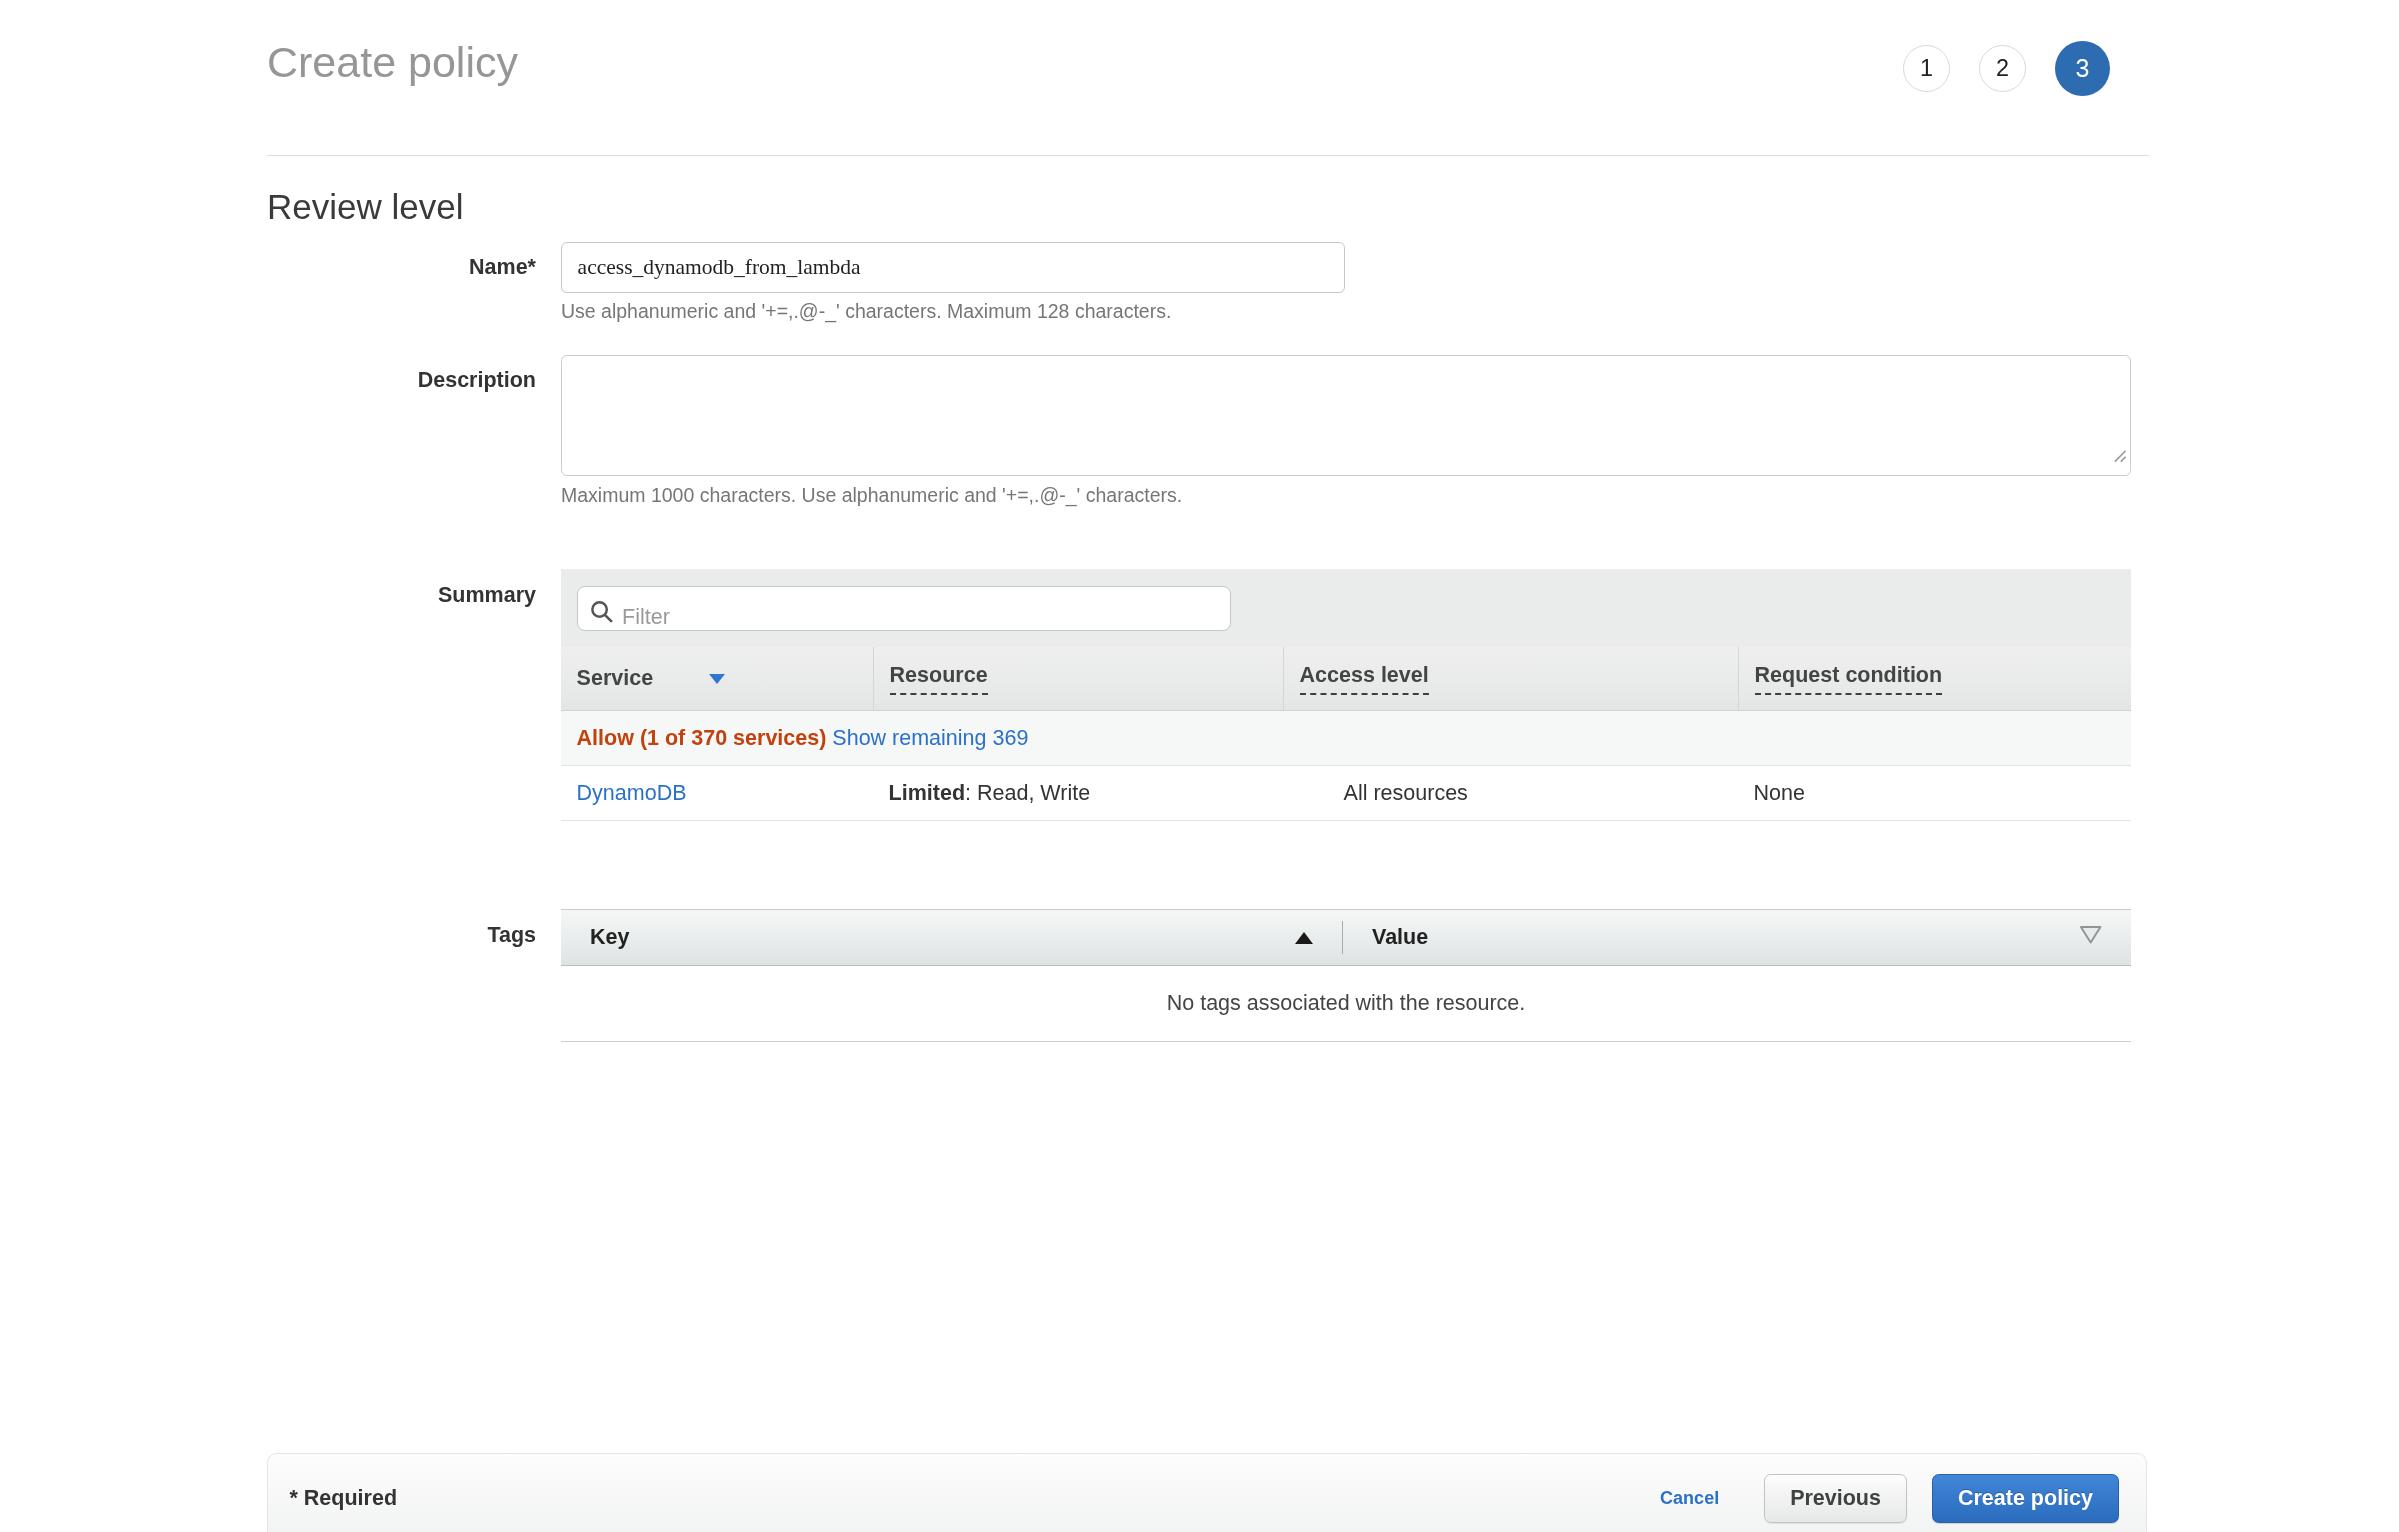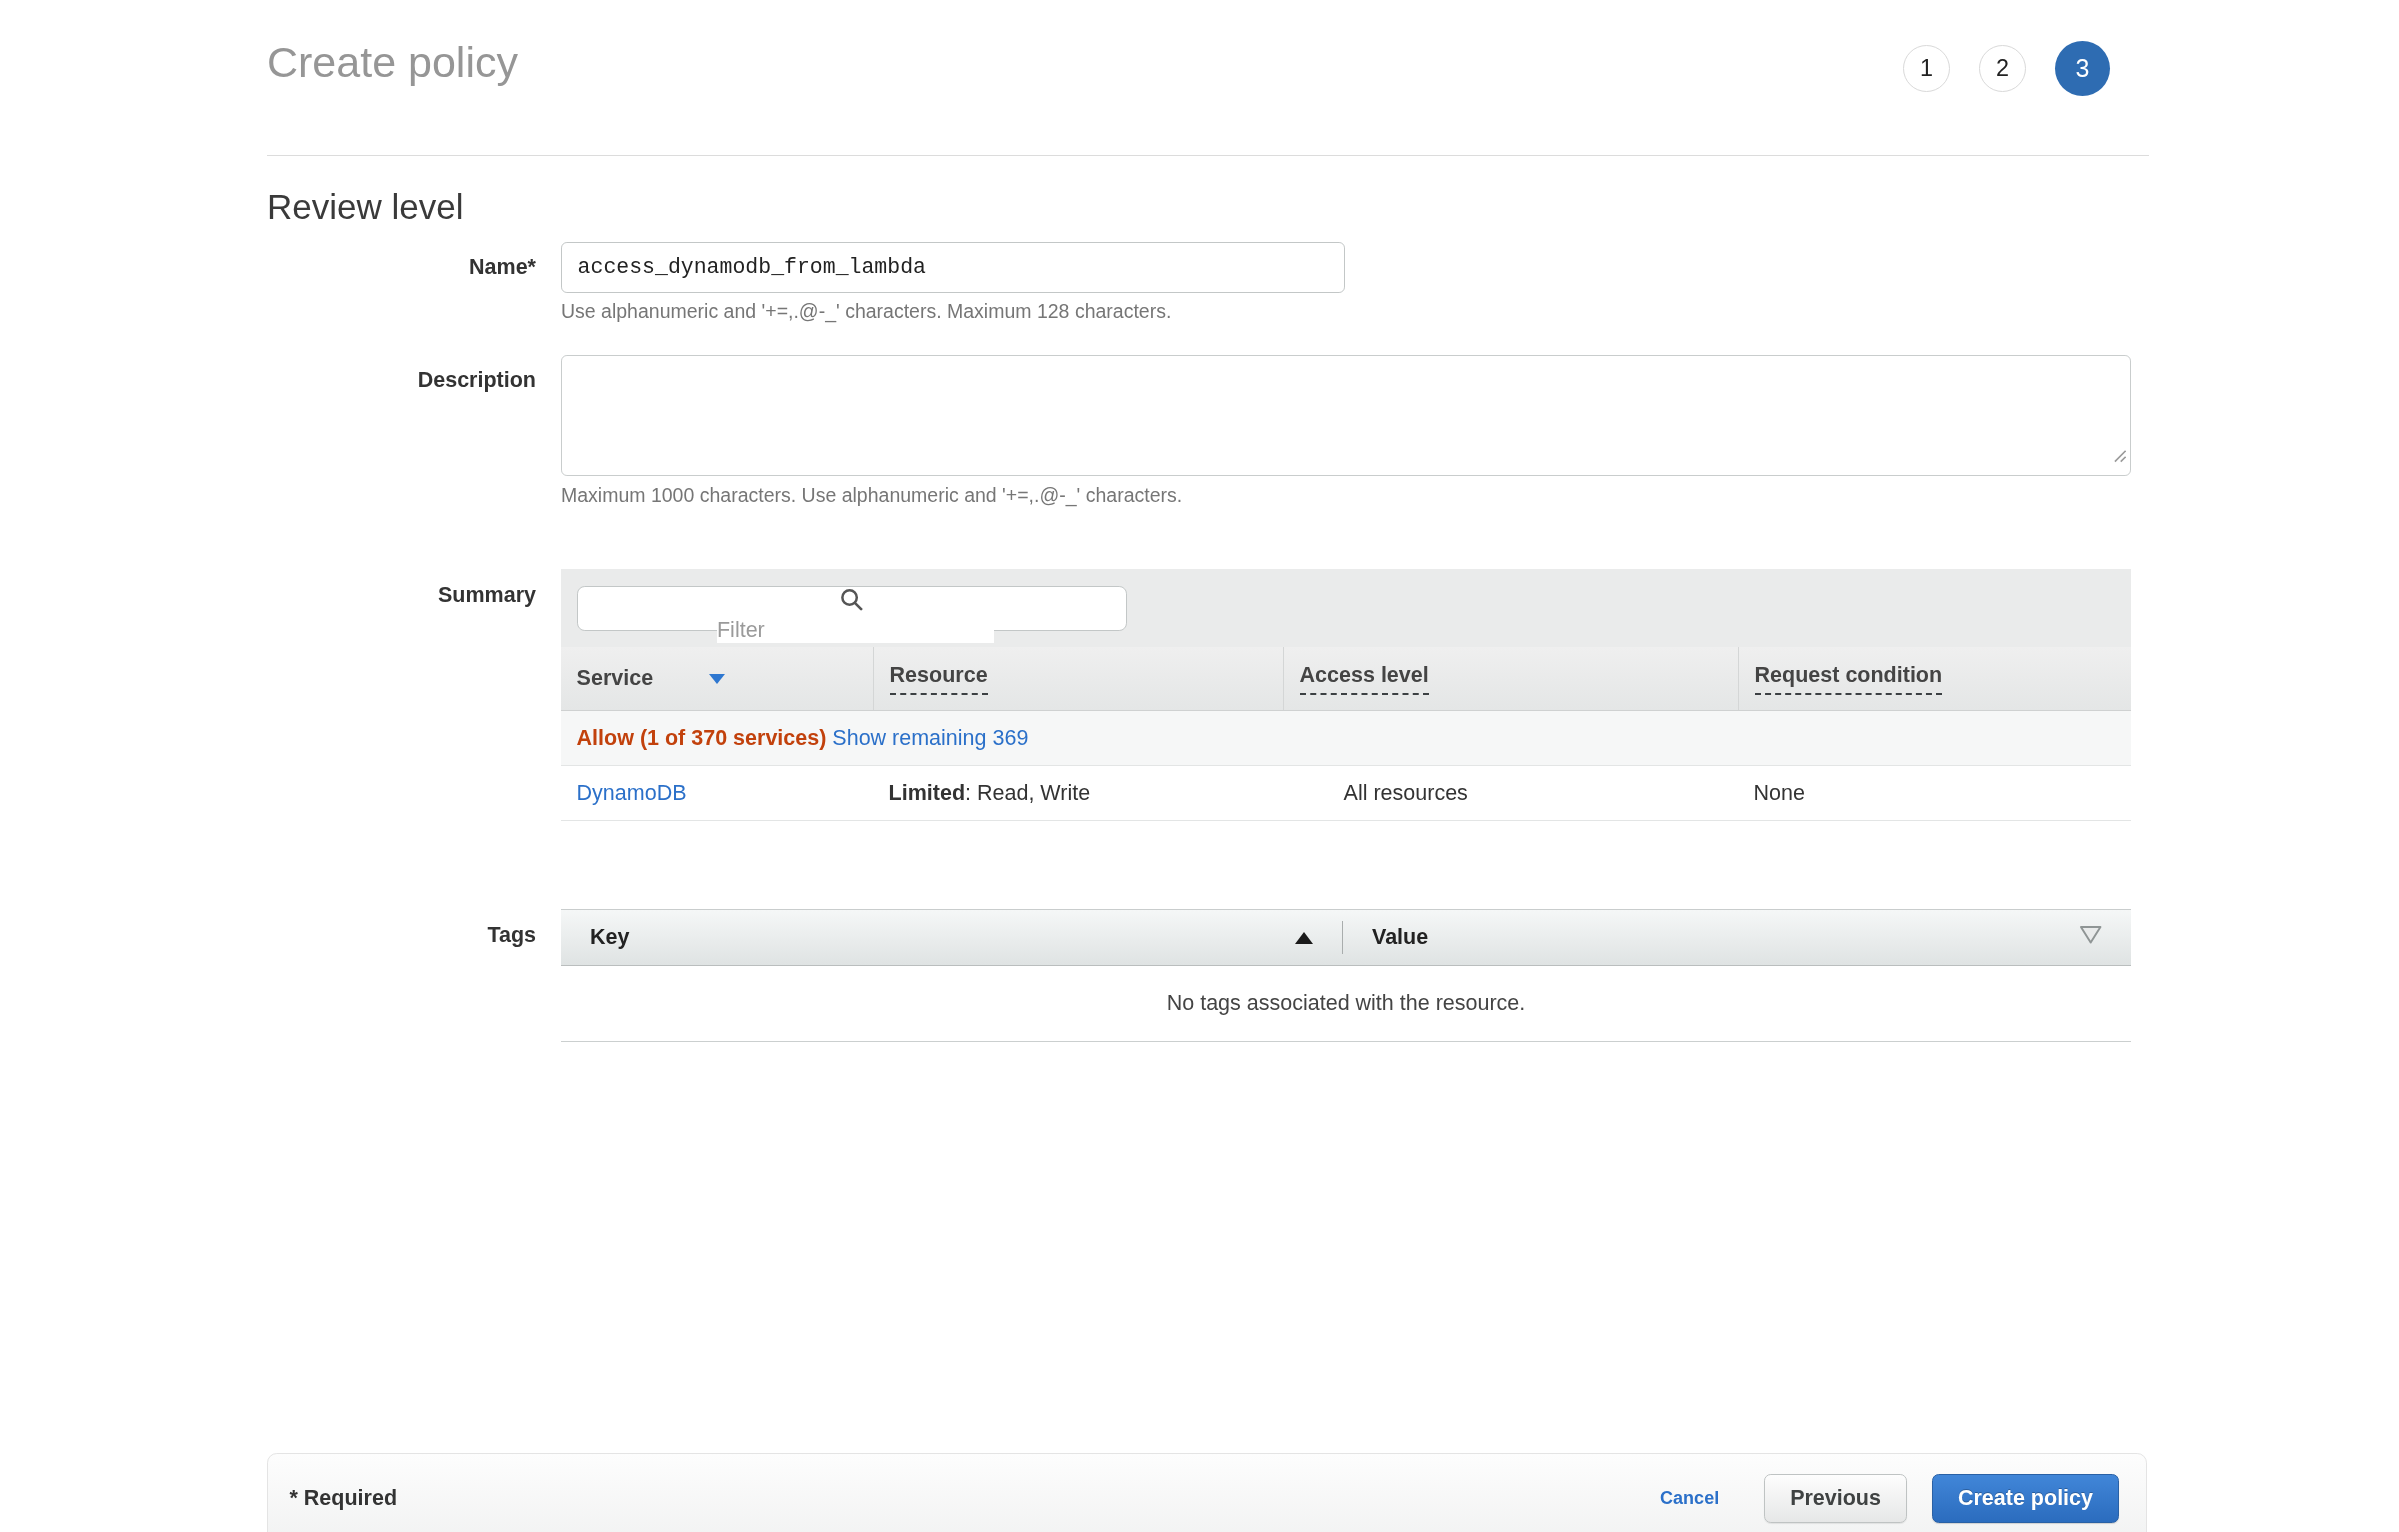--- a/index.html
+++ b/index.html
@@ -19,37 +19,37 @@
 
   .section-title { margin-top:29px; font-size:35px; line-height:43px; font-weight:400; color:#3a3a3a; }
 
   
   .frow { display:flex; }
   .lbl { flex:0 0 269px; text-align:right; font-weight:bold; color:#333; }
   .fld { margin-left:25px; flex:1; }
   .row-name { margin-top:13.7px; }
   .row-name .lbl { line-height:51px; }
   .name-input { width:784px; height:51px; border:1px solid #c3c7c7; border-radius:5.9px;
-                padding:0 15.6px; font-size:21.5px; color:#222; font-family:Liberation Mono, monospace; outline:none; }
+                padding:0 15.6px; font-size:21.5px; color:#222; font-family:Liberation Serif, serif; outline:none; }
   .help { margin-top:7.8px; font-size:19.5px; line-height:23.4px; color:#767676; }
   .row-desc { margin-top:31px; }
   .row-desc .lbl { line-height:51px; }
   .desc-wrap { position:relative; width:1570px; }
   .desc-area { width:1570px; height:121px; border:1px solid #c9cdcd; border-radius:5.9px;
                padding:9.8px 13.7px; font-size:21.5px; font-family:"Liberation Sans",sans-serif;
                resize:none; outline:none; display:block; }
   .resize-grip { position:absolute; right:4.9px; bottom:6.8px; }
   .row-summary { margin-top:62px; }
   .row-summary .lbl, .row-tags .lbl { padding-top:13.7px; }
 
   
   .panel { width:1570px; }
   .filter-band { background:#eaebeb; padding:16.6px 15.6px; }
-  .filter-box { width:550px; height:45px; background:#fff; border:1px solid #c3c7c7; border-radius:7.8px;
-                display:flex; align-items:center; padding:0 11.7px;flex-direction:column; }
+  .filter-box { width:654px; height:45px; background:#fff; border:1px solid #c3c7c7; border-radius:7.8px;
+                display:flex; align-items:flex-end; padding:0 11.7px; }
   .filter-box input { border:none; outline:none; flex:1; font-size:21.5px; margin-left:7.8px;
                       font-family:"Liberation Sans",sans-serif; color:#333; }
   .filter-box input::placeholder { color:#9a9a9a; }
 
   .thead { display:flex; background:linear-gradient(#efefef,#e4e6e6); border-bottom:1px solid #cfd1d1;
            height:64px; align-items:center; }
   .th { padding-left:15.6px; font-weight:bold; color:#444; height:100%; display:flex; align-items:center; }
   .th + .th { border-left:1px solid #d4d6d6; }
   .th-service { width:312px;gap:44px; }
   .th-access  { width:455px; }

